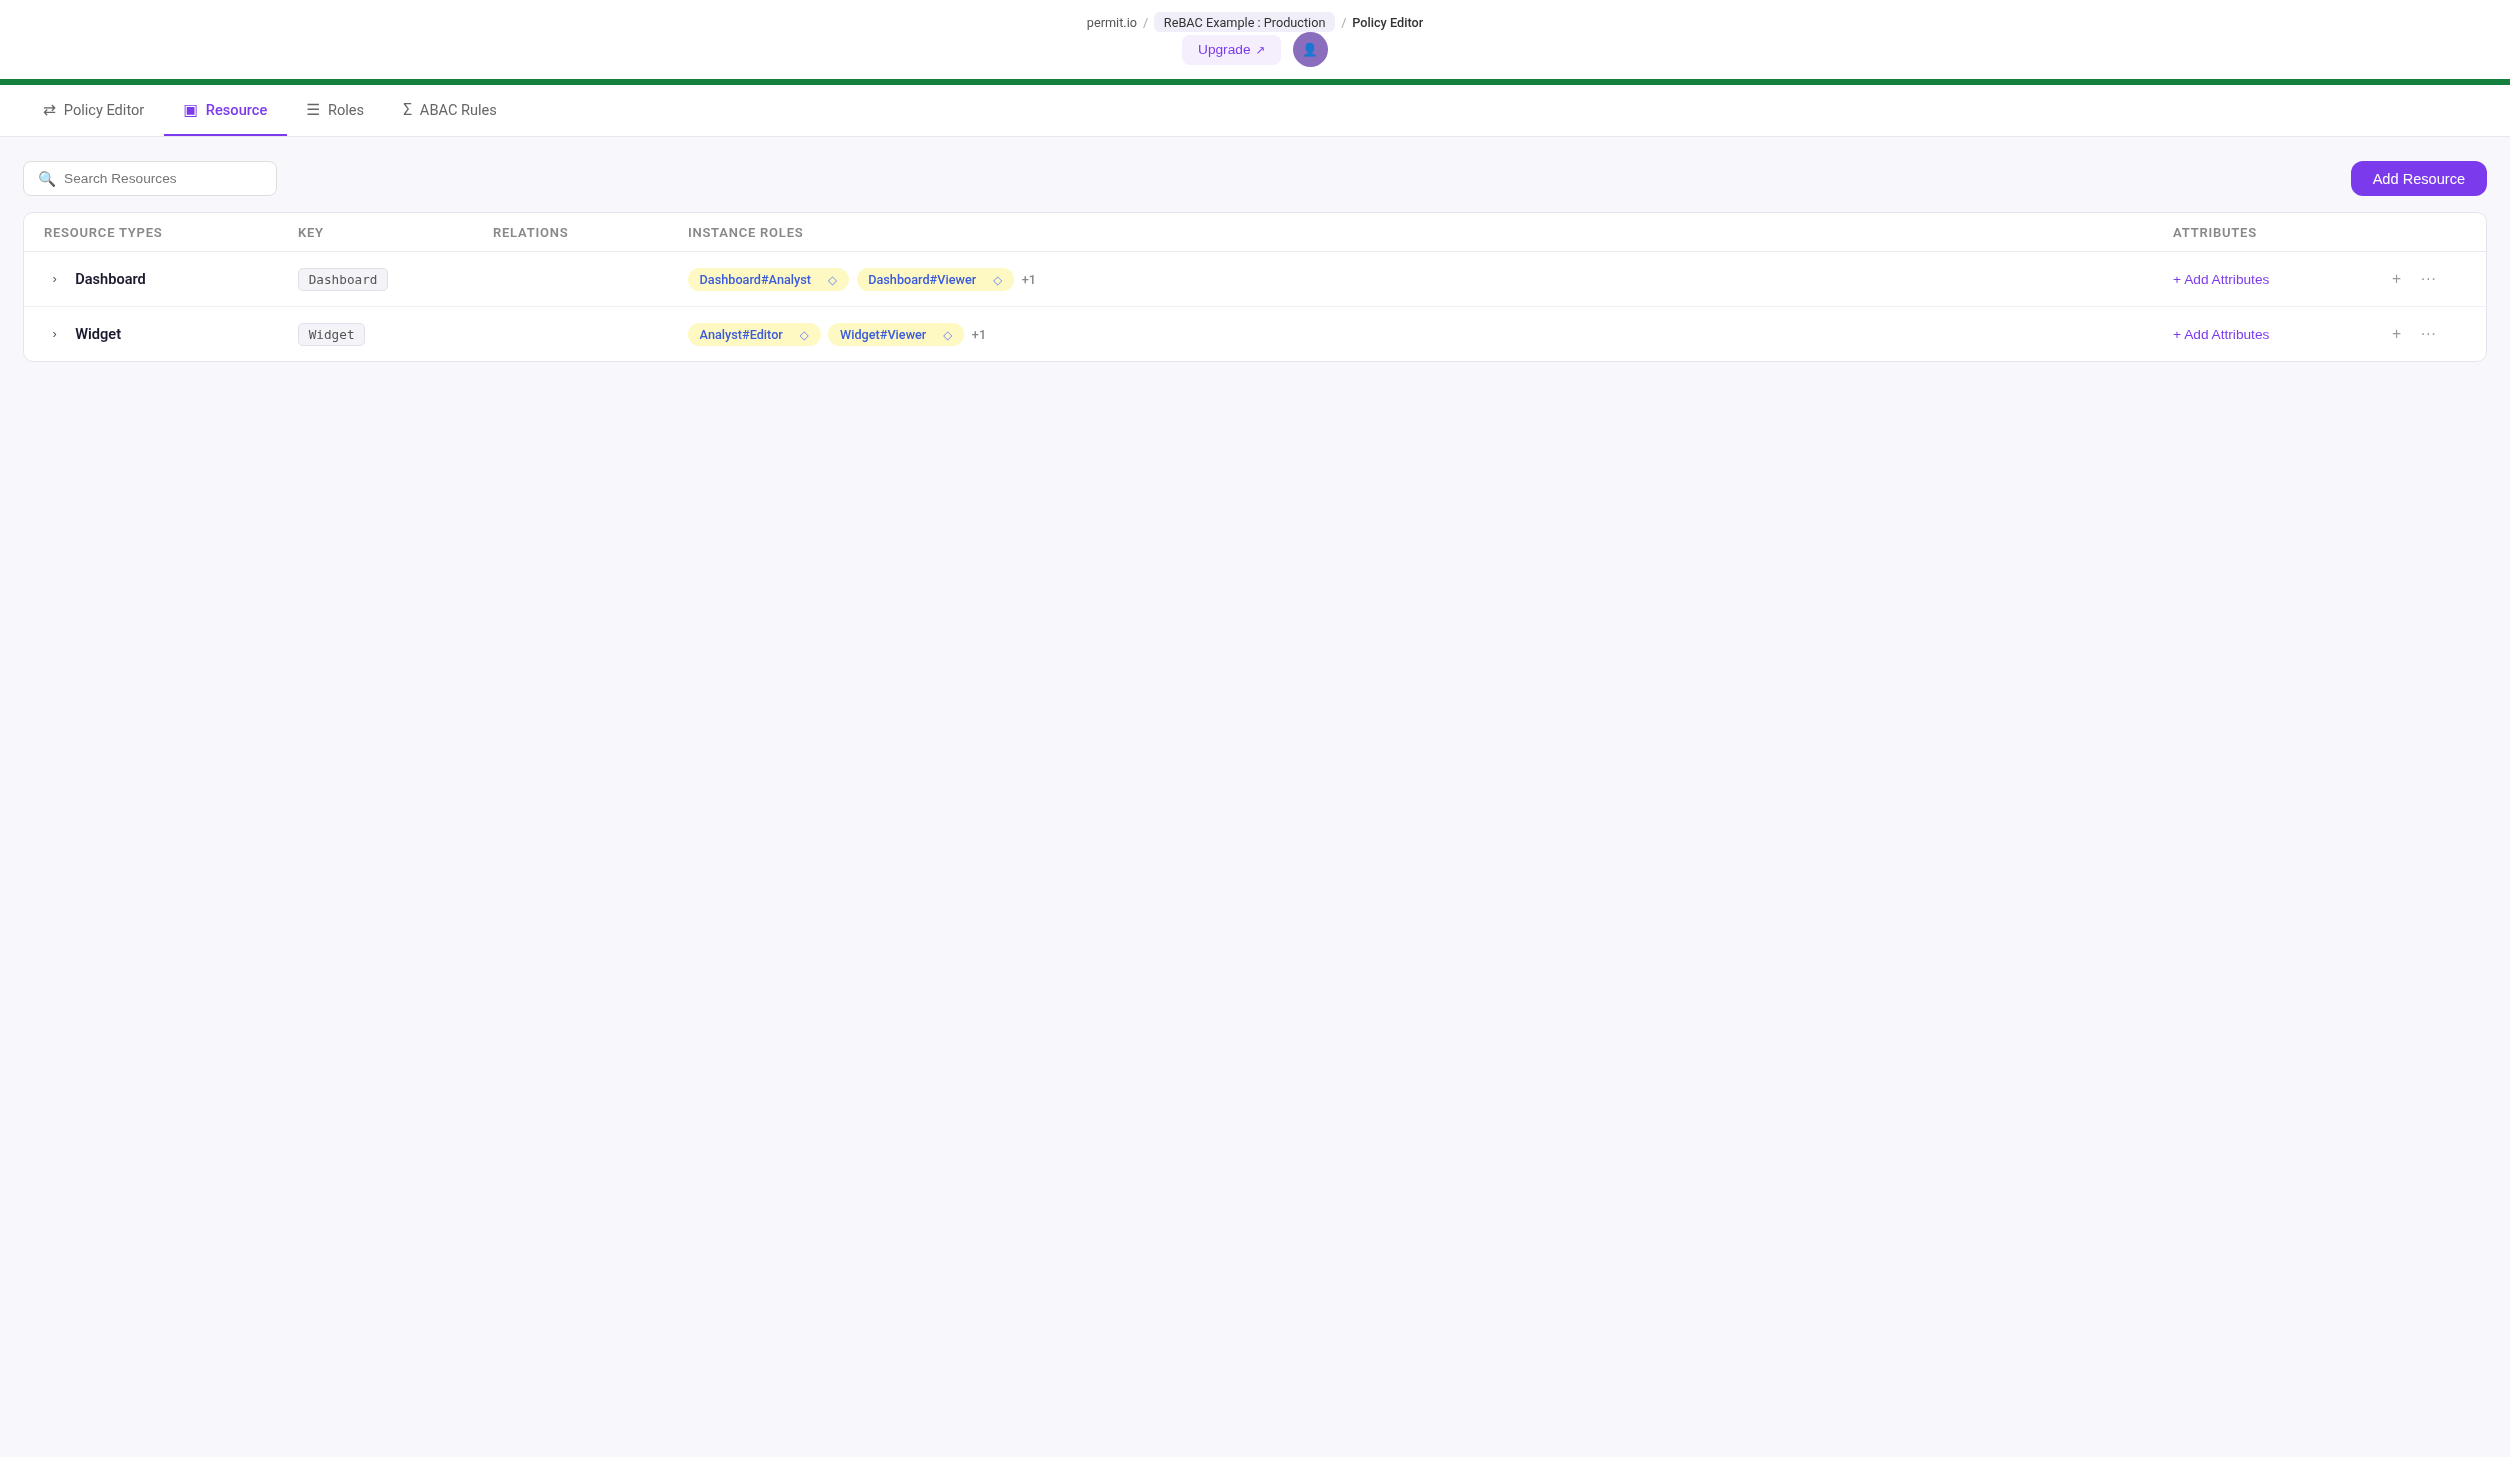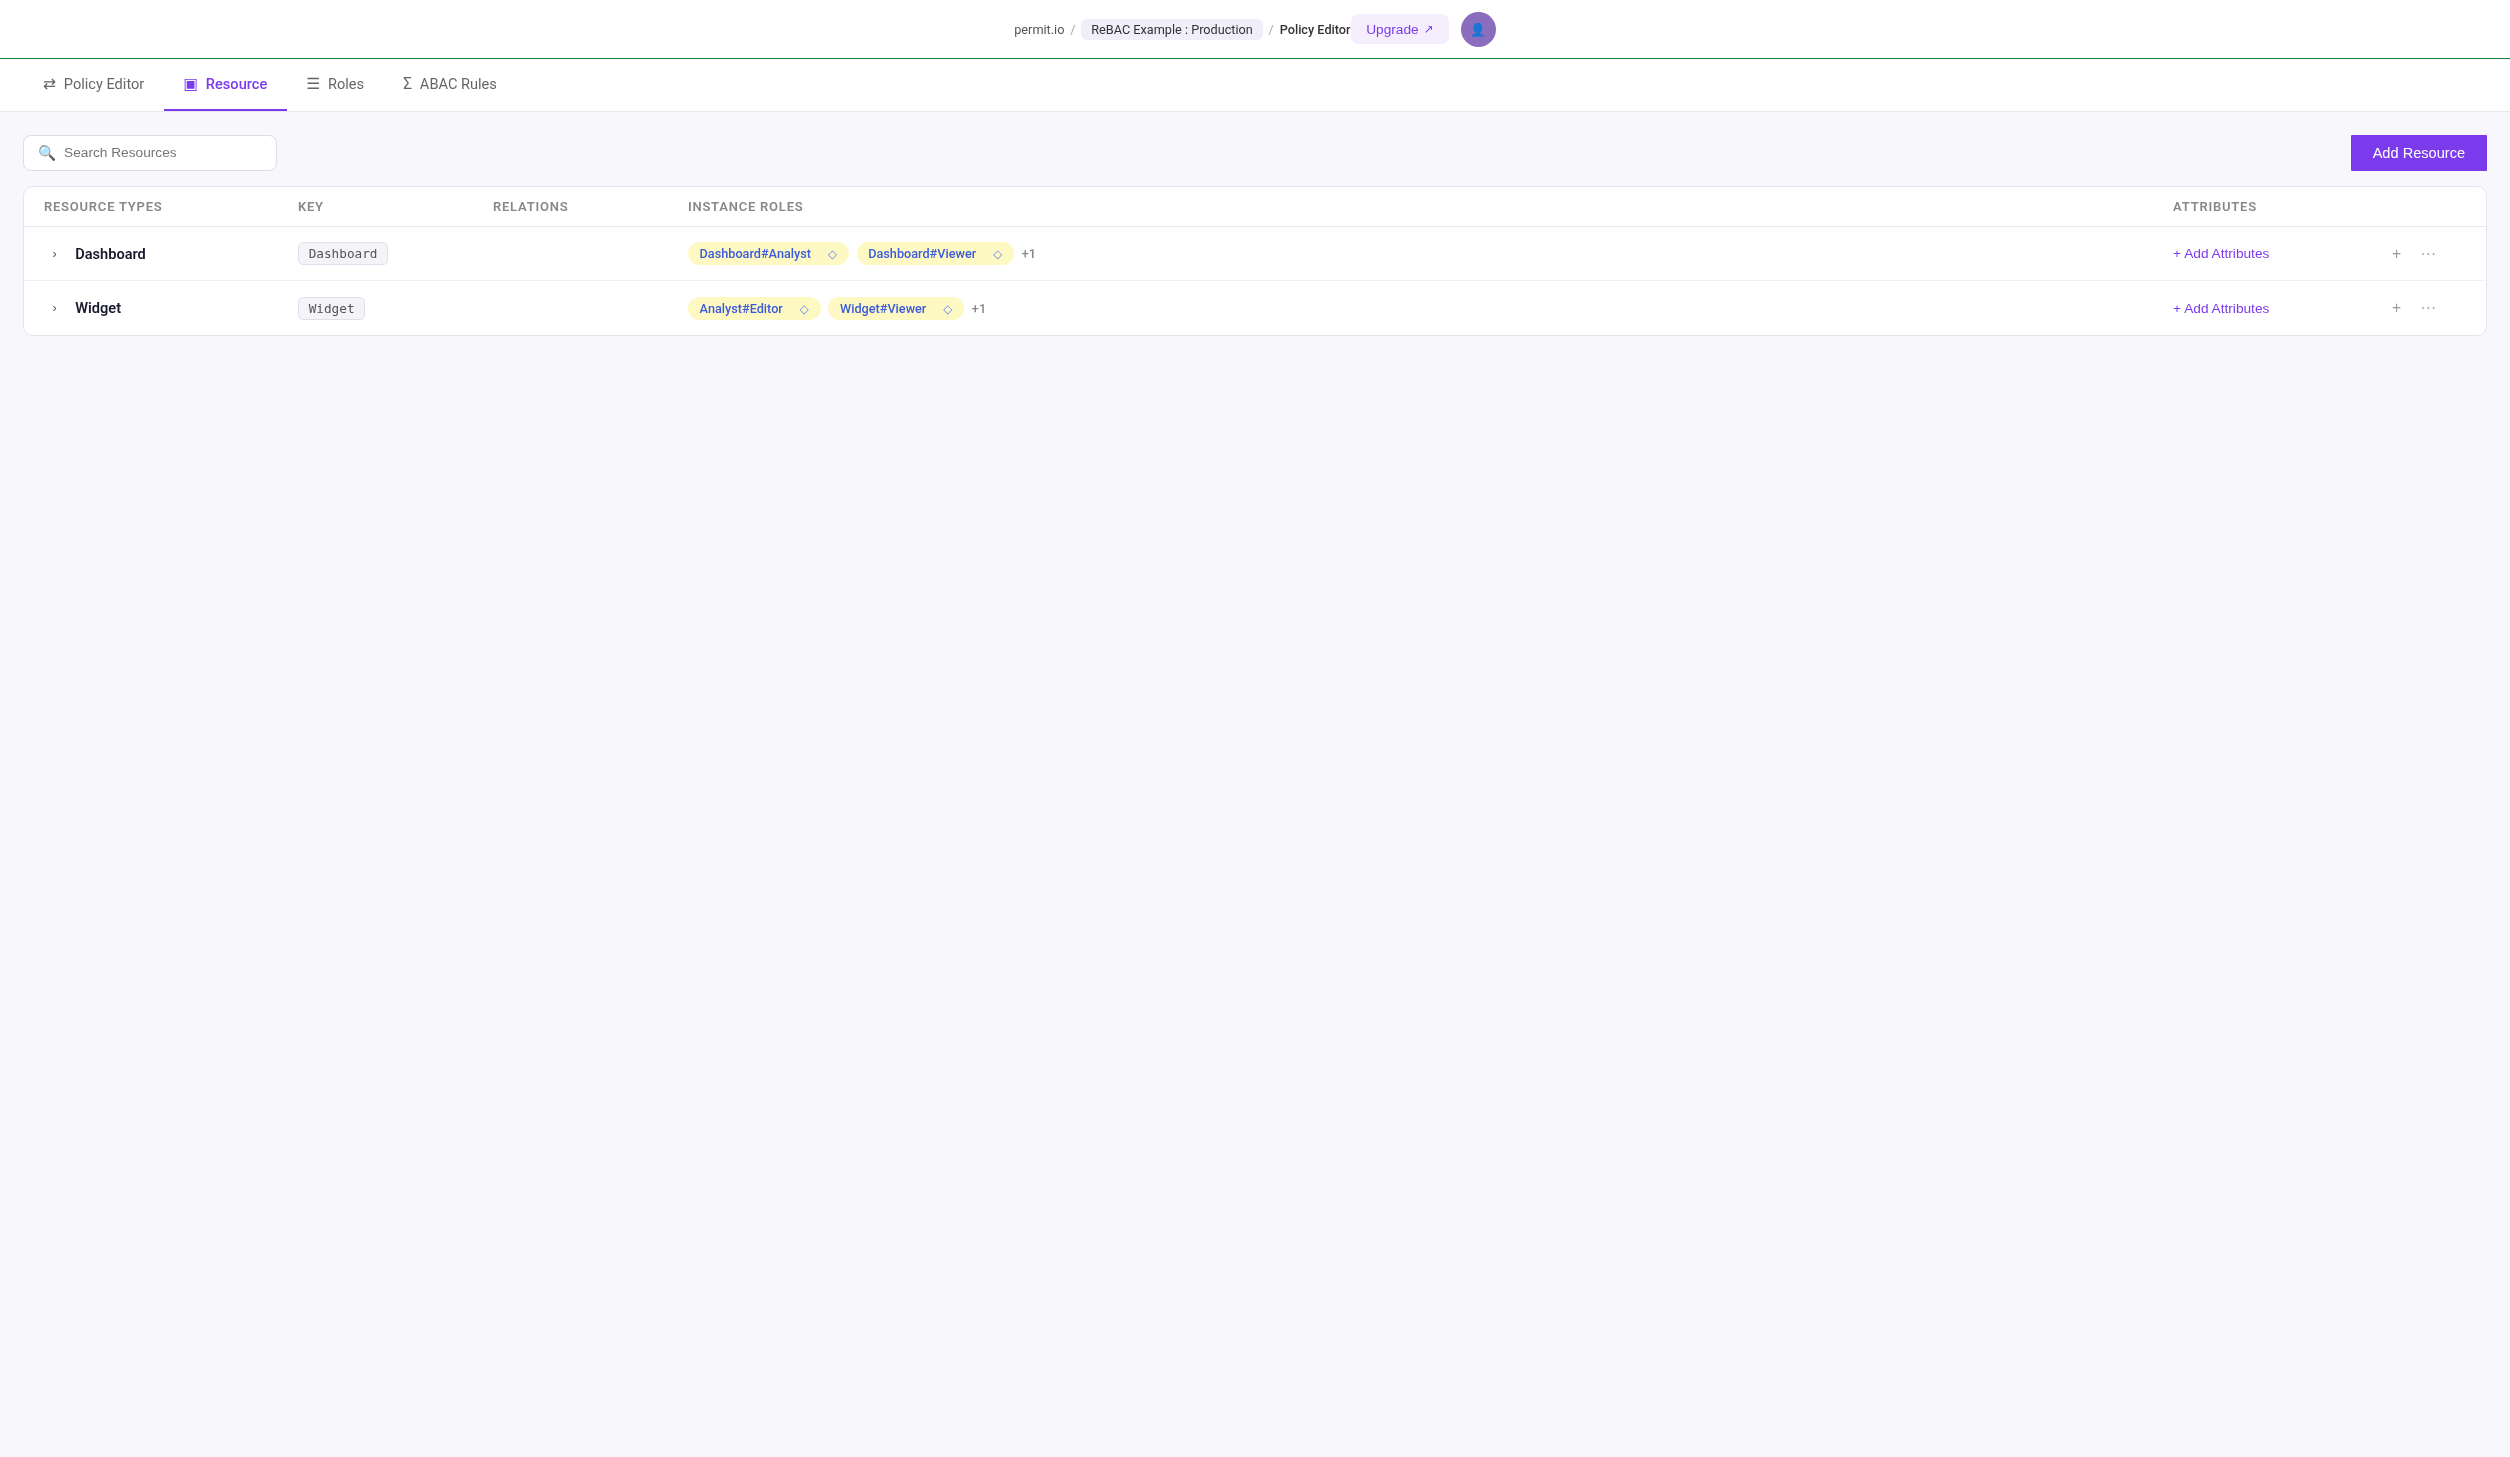--- a/index.html
+++ b/index.html
@@ -1,21 +1,21 @@
 <!DOCTYPE html>
 <html><head>
   <meta charset="utf-8">
   <style>
     * { box-sizing: border-box; margin: 0; padding: 0; }
     body { font-family: -apple-system, BlinkMacSystemFont, 'Segoe UI', Roboto, sans-serif; background: #f8f8fc; color: #1a1a2e; font-size: 13.7px; }
 
     
     .top-nav {
-      display: flex; align-items: center; justify-content: center;
-      padding: 11.7px 23.4px; background: #fff; border-bottom: 1px solid #15803d;
+      display: flex; align-items: center; justify-content: flex-end;
+      padding: 11.7px 23.4px; background: #fff; border-bottom: 6px solid #15803d; flex-direction: column;
     }
     .breadcrumb {
       display: flex; align-items: center; gap: 5.9px; color: #555; font-size: 12.7px;
     }
     .breadcrumb .permit { color: #555; }
     .breadcrumb .sep { color: #aaa; }
     .breadcrumb .env-pill {
       background: #f0eef8; border-radius: 5.9px; padding: 2.9px 9.8px;
       display: flex; align-items: center; gap: 3.9px; color: #333; font-size: 12.7px;
     }
@@ -56,21 +56,21 @@
     .search-box {
       display: flex; align-items: center; gap: 7.8px;
       border: 1px solid #ddd; border-radius: 7.8px; padding: 7.8px 13.7px;
       background: #fff; width: 254px;
     }
     .search-box input {
       border: none; outline: none; font-size: 13.7px; color: #333; background: transparent; width: 100%;
     }
     .search-icon { color: #aaa; font-size: 14.6px; }
     .add-resource-btn {
-      background: #7c3aed; color: #fff; border: none; border-radius: 1px;
+      background: #7c3aed; color: #fff; border: none; border-radius: 12px;
       padding: 9.8px 21.5px; font-size: 14.6px; font-weight: 500; cursor: pointer;
     }
 
     
     .resource-table {
       background: #fff; border: 1px solid #e4e4ef; border-radius: 9.8px; overflow: hidden;
     }
     .table-header {
       display: grid;
       grid-template-columns: 254px 195px 195px 1fr 215px 78px;

